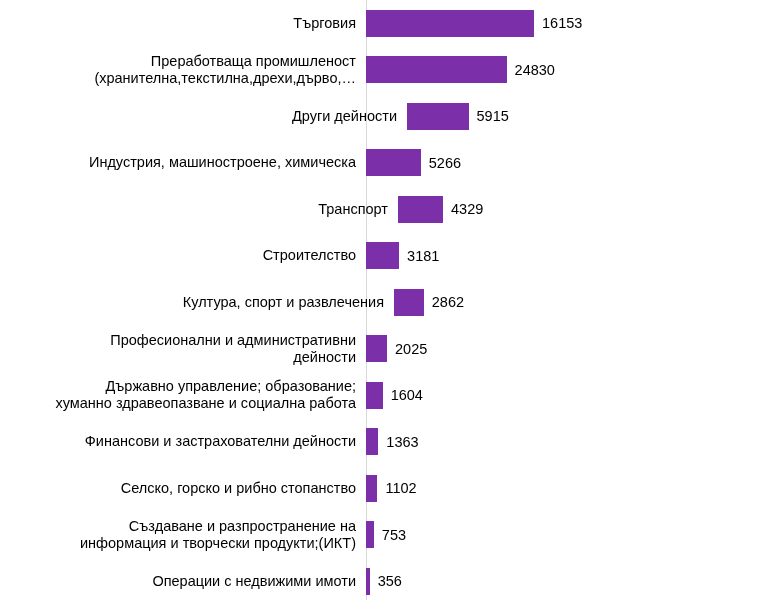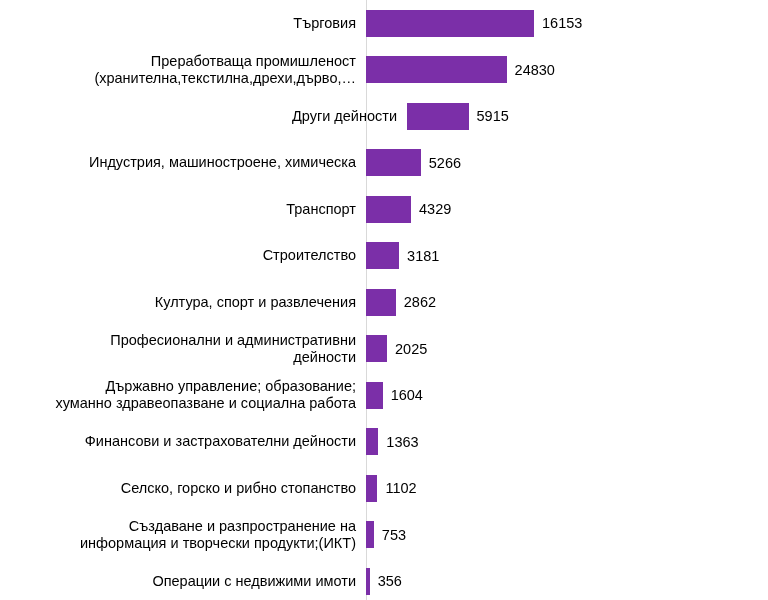--- a/index.html
+++ b/index.html
@@ -97,35 +97,35 @@
           <div class="bar-value">5915</div>
         </div>
       </div>
       <div class="row" style="height: 46.5px;">
         <div class="cat-label">Индустрия, машиностроене, химическа</div>
         <div class="bar-area">
           <div class="bar" style="width: 54.7693px; background: rgb(123, 47, 168);"></div>
           <div class="bar-value">5266</div>
         </div>
       </div>
-      <div class="row" style="height: 46.5px;">
+      <div class="row" style="height: 46.5px; padding-left: 32px;">
         <div class="cat-label">Транспорт</div>
         <div class="bar-area">
           <div class="bar" style="width: 45.024px; background: rgb(123, 47, 168);"></div>
           <div class="bar-value">4329</div>
         </div>
       </div>
       <div class="row" style="height: 46.5px;">
         <div class="cat-label">Строителство</div>
         <div class="bar-area">
           <div class="bar" style="width: 33.0841px; background: rgb(123, 47, 168);"></div>
           <div class="bar-value">3181</div>
         </div>
       </div>
-      <div class="row" style="height: 46.5px;">
+      <div class="row" style="height: 46.5px; padding-left: 28px;">
         <div class="cat-label">Култура, спорт и развлечения</div>
         <div class="bar-area">
           <div class="bar" style="width: 29.7664px; background: rgb(123, 47, 168);"></div>
           <div class="bar-value">2862</div>
         </div>
       </div>
       <div class="row" style="height: 46.5px;">
         <div class="cat-label">Професионални и административни
 дейности</div>
         <div class="bar-area">

